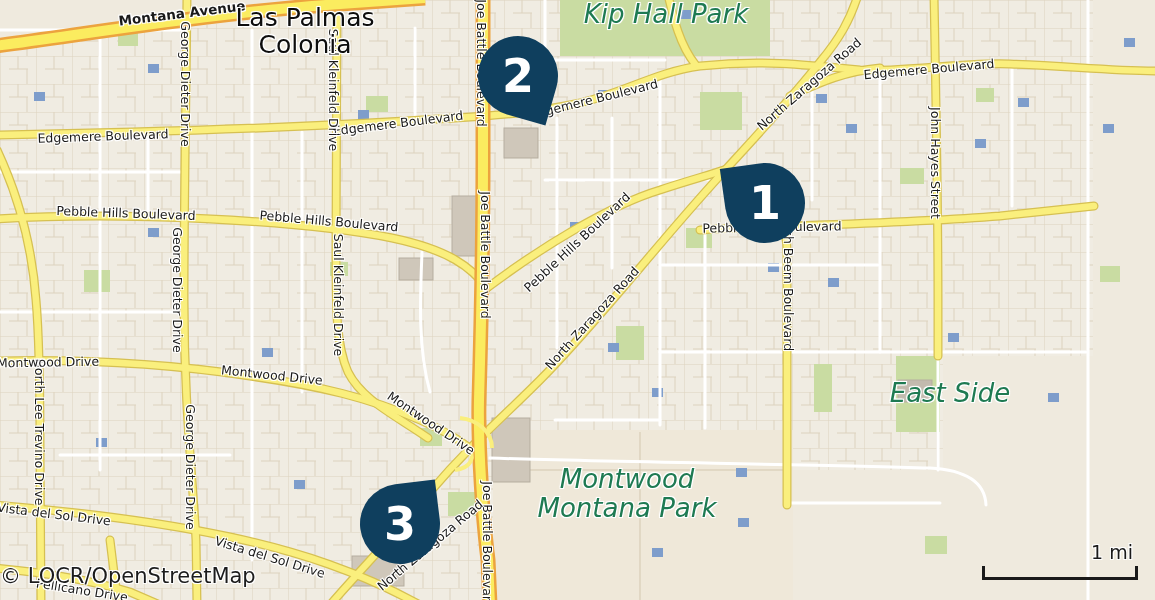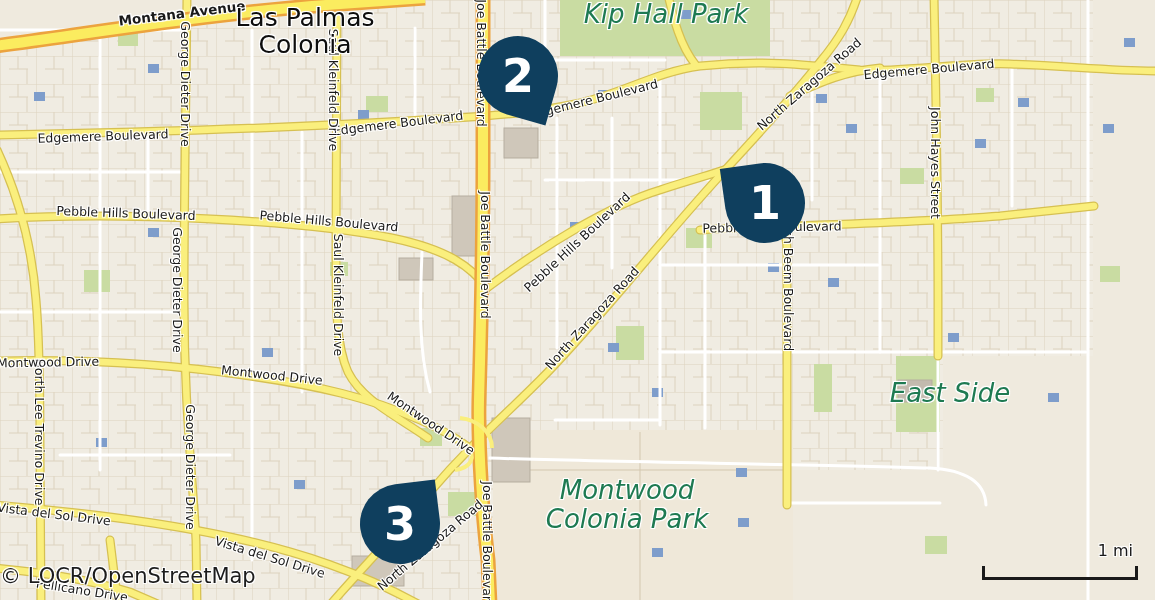--- a/index.html
+++ b/index.html
@@ -18,21 +18,21 @@
   .pin1{border-radius:0 50% 50% 50%;transform:rotate(-8deg);}
   .pin1 span{transform:rotate(8deg);}
   .pin2{border-radius:50% 50% 0 50%;transform:rotate(16deg);}
   .pin2 span{transform:rotate(-16deg);}
   .pin3{border-radius:50% 0 50% 50%;transform:rotate(-7deg);}
   .pin3 span{transform:rotate(7deg);}
   #attribution{position:absolute;left:0;top:564px;font-size:21px;color:#1c1c1c;
        text-shadow:-1px -1px 0 #fff,1px -1px 0 #fff,-1px 1px 0 #fff,1px 1px 0 #fff;}
   #scalebar{position:absolute;left:982px;top:566px;width:150px;height:11px;
        border-left:3px solid #1a1a1a;border-right:3px solid #1a1a1a;border-bottom:3px solid #1a1a1a;}
-  #scalelabel{position:absolute;right:22px;top:541px;font-size:16px;color:#1a1a1a;
+  #scalelabel{position:absolute;right:22px;top:541px;font-size:19px;color:#1a1a1a;
        text-shadow:-1px -1px 0 #fff,1px -1px 0 #fff,-1px 1px 0 #fff,1px 1px 0 #fff;}
 </style>
 </head>
 <body>
 
 <div id="map">
 
   <svg width="1155" height="600" viewBox="0 0 1155 600">
     <defs>
       <pattern id="lots" width="36" height="28" patternUnits="userSpaceOnUse">
@@ -215,23 +215,23 @@
   <div class="lbl" style="left:270px;top:557px;transform:translate(-50%,-50%) rotate(17deg);">Vista del Sol Drive</div>
   <div class="lbl" style="left:82px;top:590px;transform:translate(-50%,-50%) rotate(9deg);">Pellicano Drive</div>
 
   <div class="lbl city" style="left:305px;top:31px;transform:translate(-50%,-50%);text-align:center;">
     <div>Las Palmas</div>
     <div>Colonia</div>
   </div>
   <div class="lbl park" style="left:666px;top:14px;transform:translate(-50%,-50%);text-align:right;">
     <div>Kip Hall Park</div>
   </div>
-  <div class="lbl park" style="left:627px;top:505px;transform:translate(-50%,-50%);">
+  <div class="lbl park" style="left:627px;top:494px;transform:translate(-50%,-50%);">
     <div>Montwood</div>
-    <div>Colonia Park</div>
+    <div>Montana Park</div>
   </div>
   <div class="lbl park" style="left:919px;top:393px;transform:translate(-50%,-50%);margin-left:31px;">
     <div>East Side</div>
   </div>
 
   <div class="pin pin1" style="left:725px;top:163px;">
     <span>1</span>
   </div>
   <div class="pin pin2" style="left:478px;top:36px;">
     <span>2</span>

